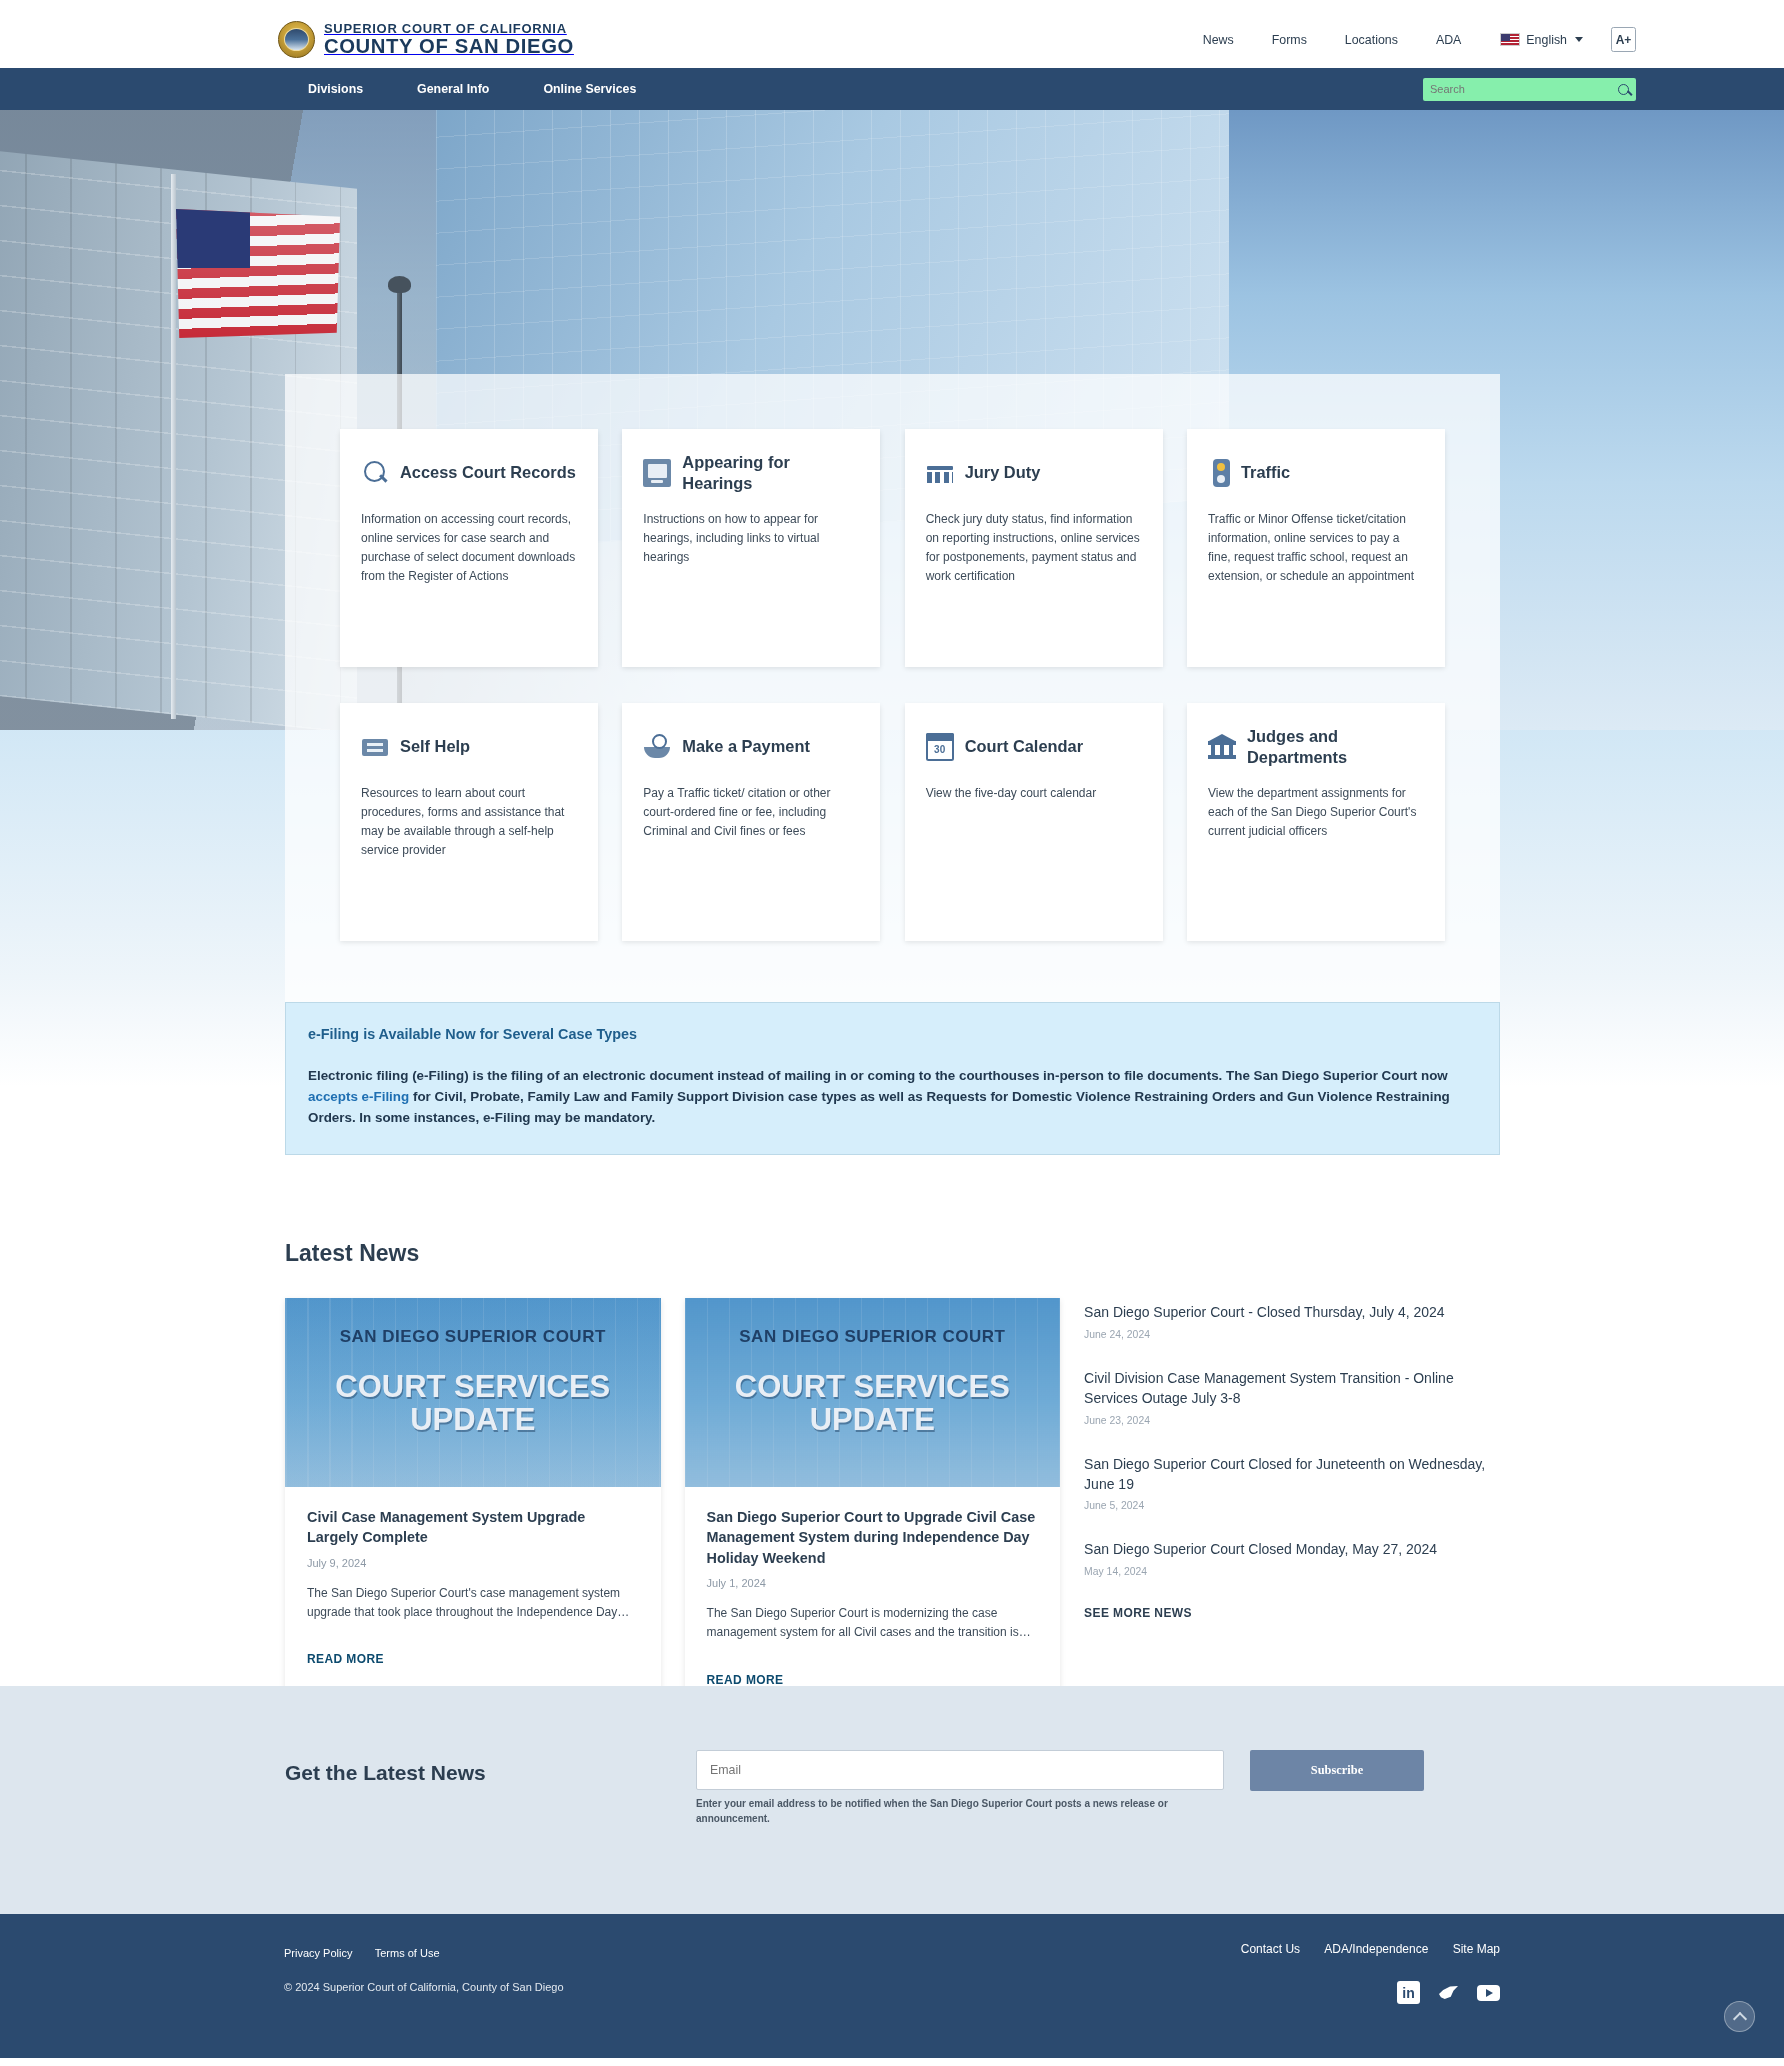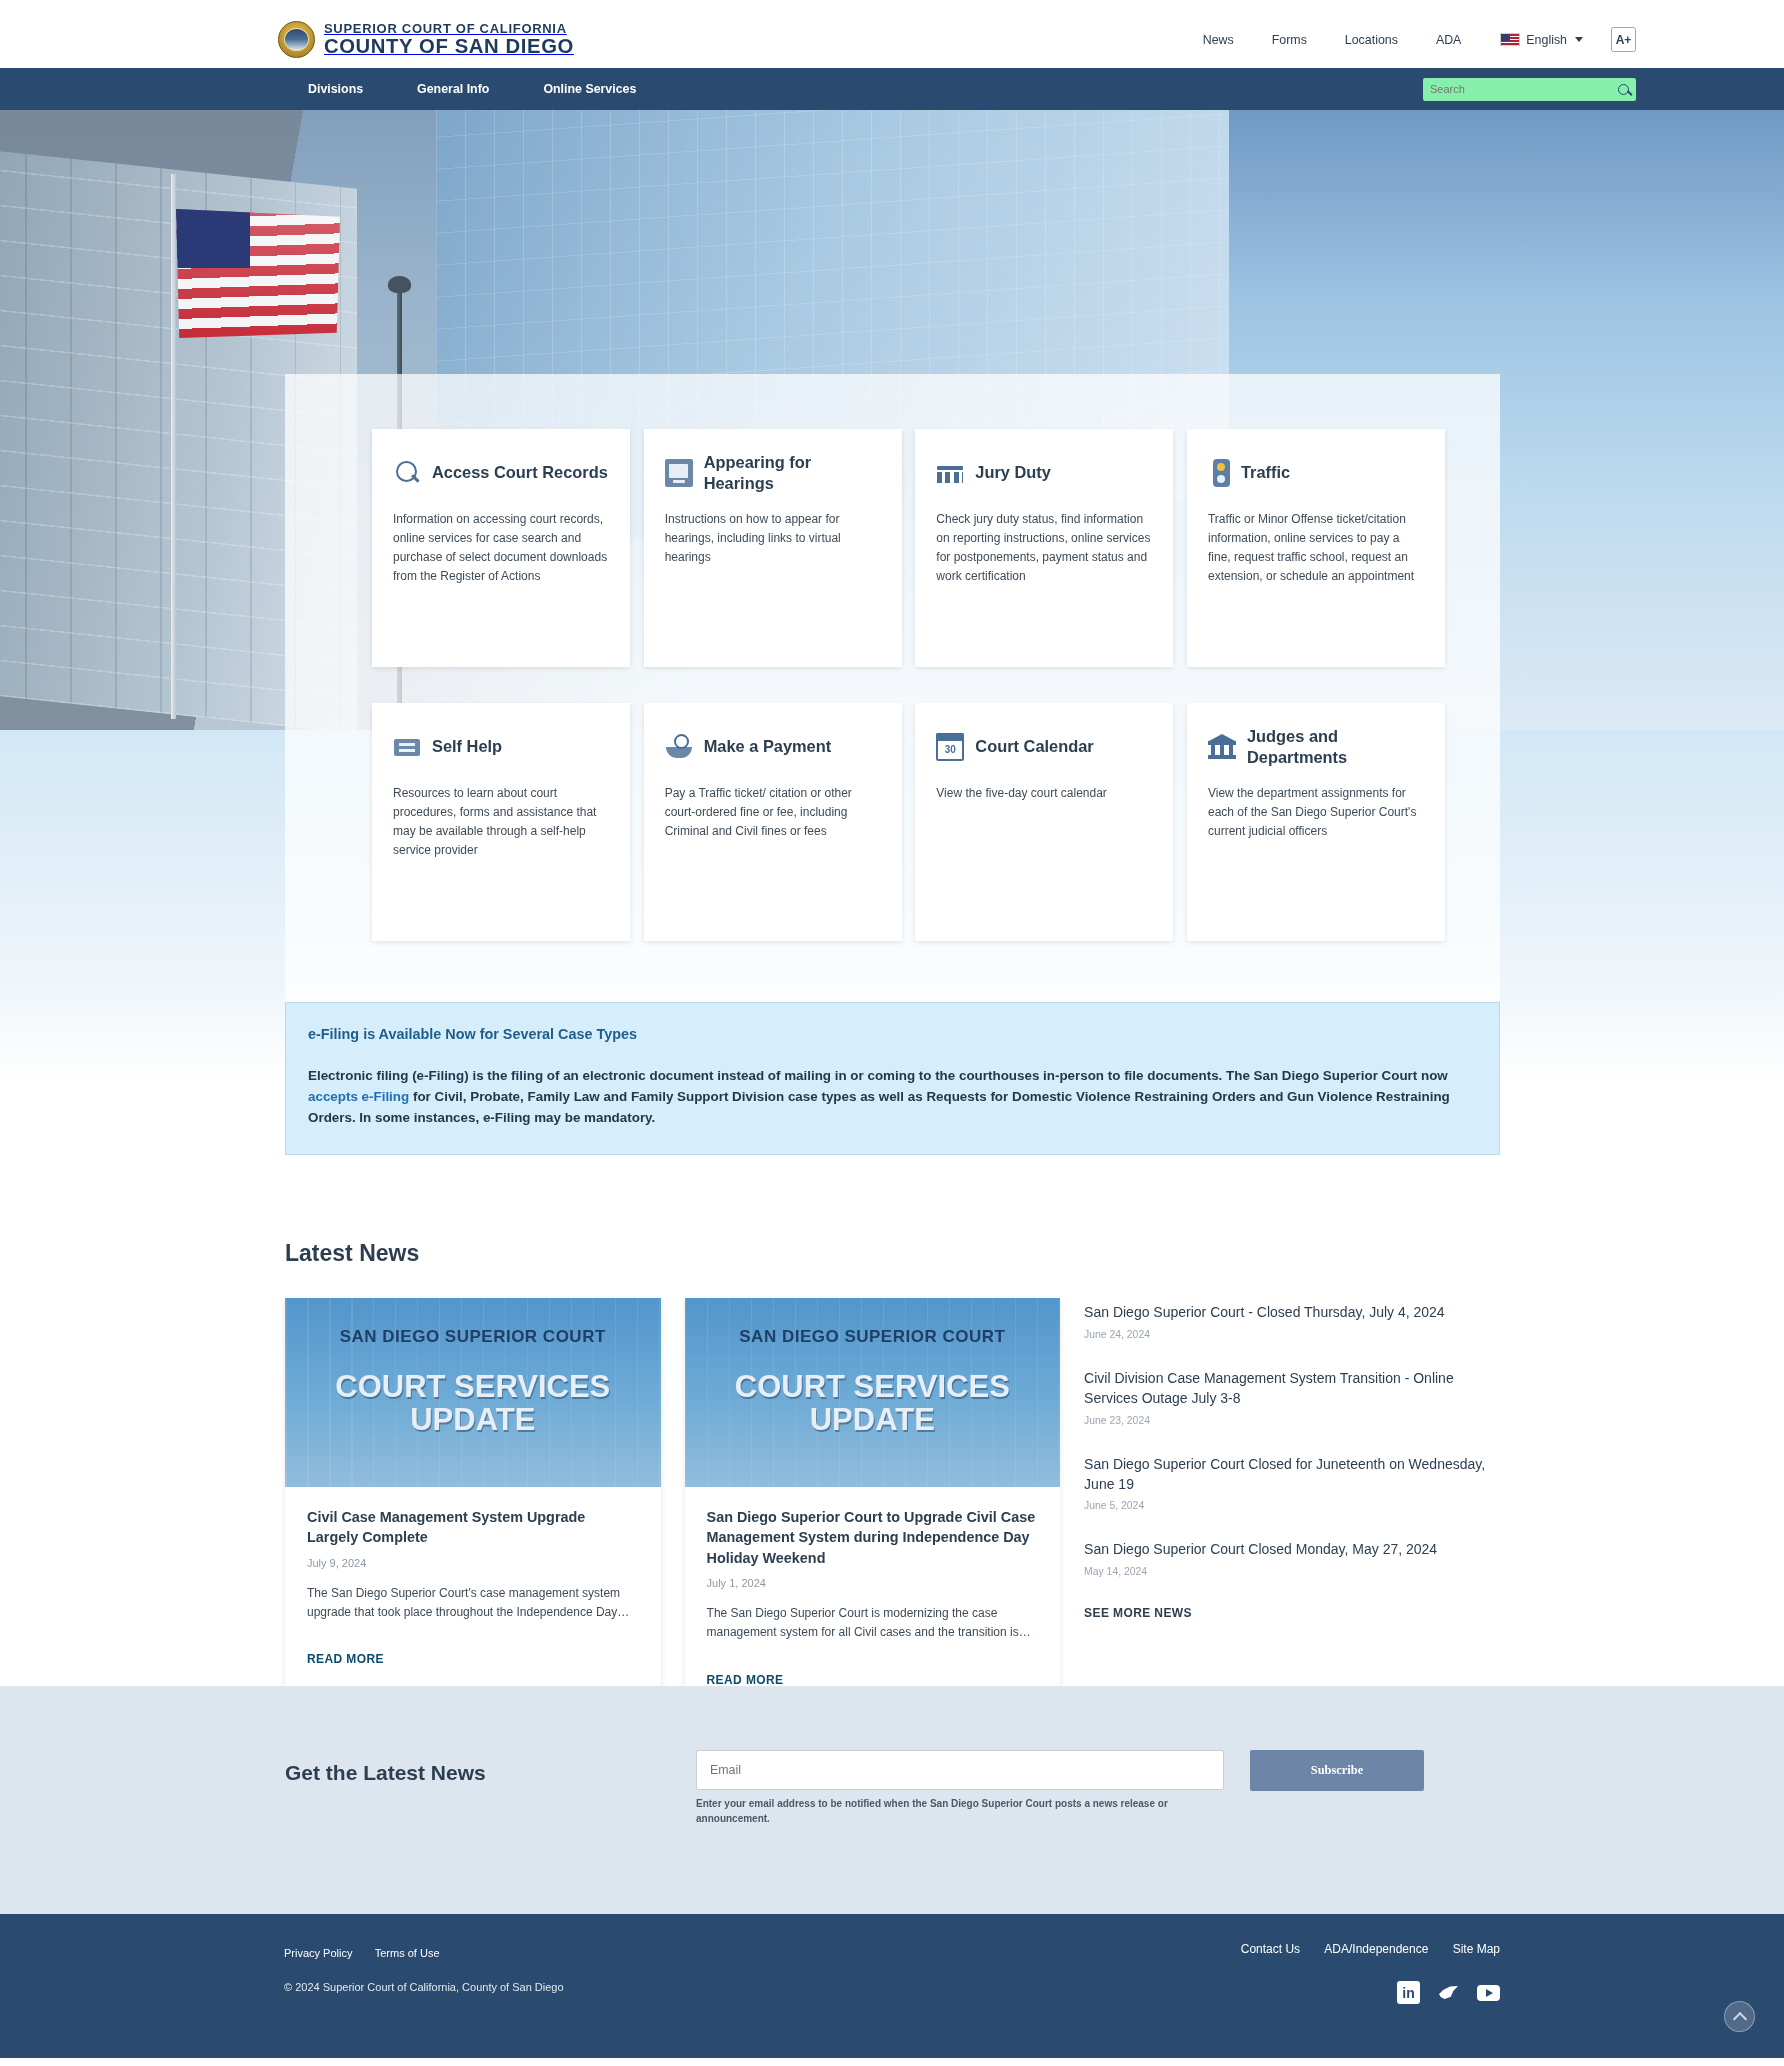--- a/index.html
+++ b/index.html
@@ -243,21 +243,20 @@
     left: 285px; top: 264px;
     width: 1215px;
     background: rgba(255,255,255,0.72);
     padding: 55px 55px 64px 55px;
   }
   .card-row {
     display: flex;
     gap: 0;
     justify-content: space-between;
     margin-bottom: 36px;
-    margin-left: 32px;
   }
   .card-row:last-child { margin-bottom: 0; }
   .card {
     width: 258px;
     background: #fff;
     box-shadow: 0 1.5px 5px rgba(0,0,0,0.10);
     padding: 23px 21px 22px 21px;
   }
   .card.tall { min-height: 238px; }
   .card-head {

